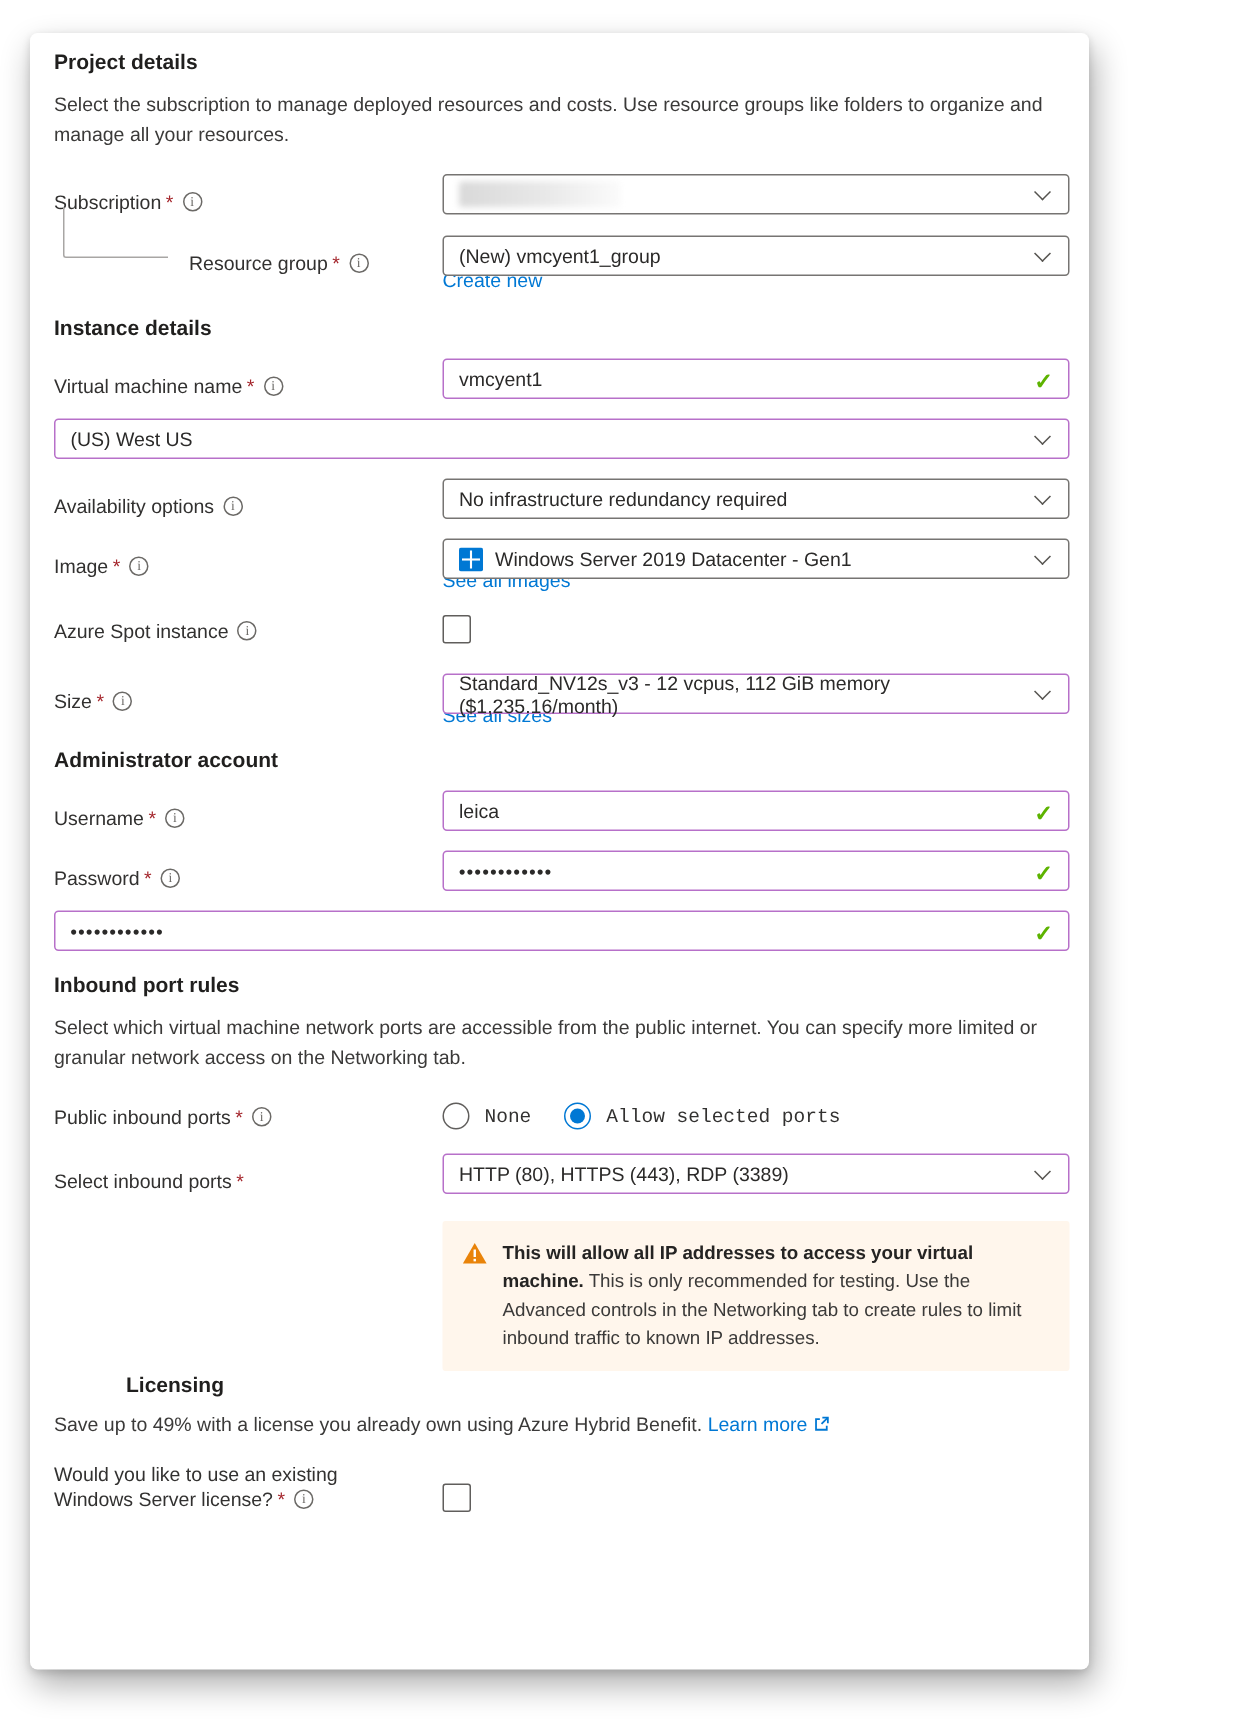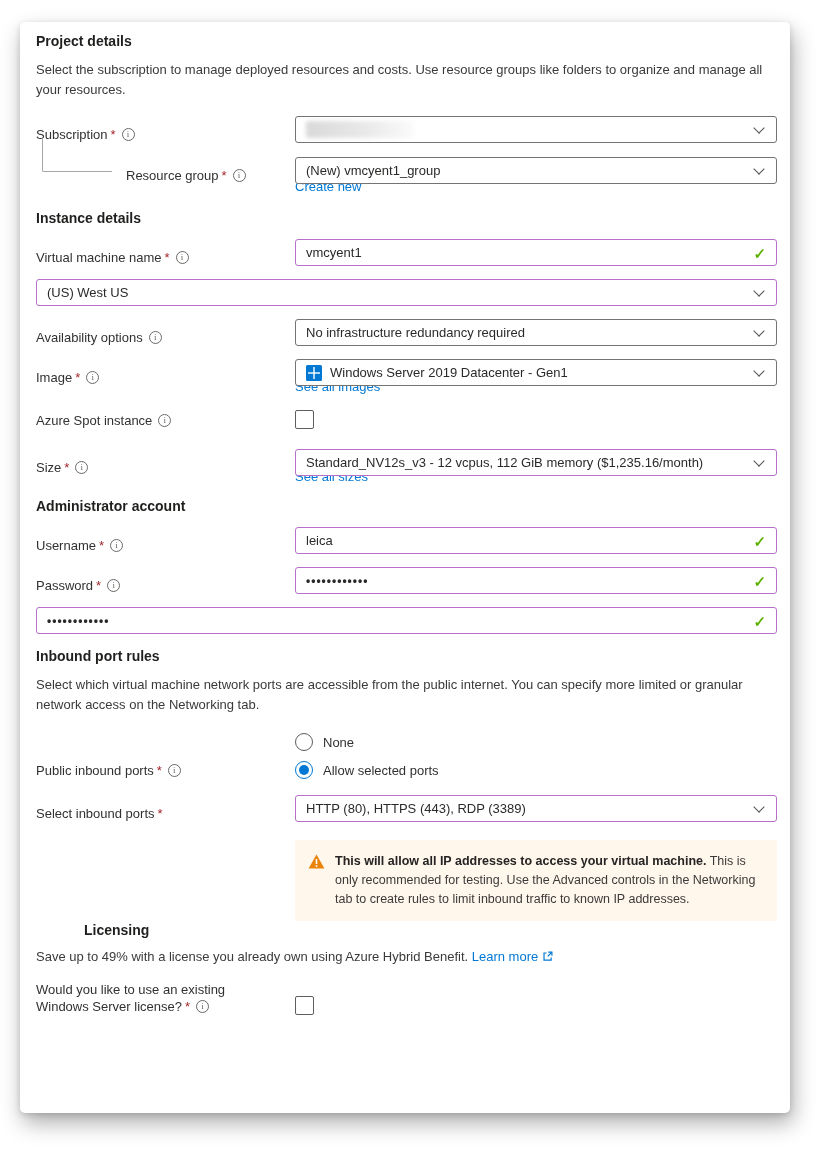--- a/index.html
+++ b/index.html
@@ -1,19 +1,19 @@
 <!DOCTYPE html>
 <html><head>
 <meta charset="utf-8">
 <style>
   * { box-sizing: border-box; }
   html,body { margin:0; padding:0; width:831px; height:1156px; background:#ffffff;
     font-family:"Liberation Sans", sans-serif; color:#323130; overflow:hidden; }
 
-  .card { position:absolute; left:20px; top:22px; width:770px; height:1091px;
+  .card { position:absolute; left:20px; top:22px; width:706px; height:1091px;
     background:#fff; border-radius:5px; padding:10px 13px 0 16px;
     box-shadow: 3px 10px 22px rgba(0,0,0,.32), 0 2px 6px rgba(0,0,0,.14); }
 
   h2.section-title { font-size:14px; line-height:18px; font-weight:700; color:#201f1e;
     margin:0 0 10px; }
   .mt10 { margin-top:10px; } .mt40 { margin-top:40px;padding-left:48px; }
   .desc { font-size:13px; line-height:20px; margin:0 0 16px; color:#3b3a39; max-width:742px; }
 
   .row { display:flex; align-items:flex-end; margin-bottom:13px; }
   .mb14 { margin-bottom:14px; } .mb4 { margin-bottom:4px; } .mb2 { margin-bottom:2px; }
@@ -49,21 +49,21 @@
   a.link { color:#0078d4; text-decoration:none; cursor:pointer; }
 
   .connector { position:absolute; left:6px; top:-24px; width:70px; height:34px;
     border-left:1px solid #a8a6a4; border-bottom:1px solid #a8a6a4;
     border-bottom-left-radius:2px; }
   .indent { display:inline-block; margin-left:90px; }
 
   .checkbox { width:19px; height:19px; border:1px solid #605e5c; border-radius:2px;
     background:#fff; cursor:pointer; }
 
-  .radio-group { display:flex; flex-direction:column; gap:10px; padding-top:2px; }
+  .radio-group { display:flex; flex-direction:row; gap:22px; padding-top:2px;font-family:Liberation Mono, monospace; }
   .radio-option { display:flex; align-items:center; gap:10px; cursor:pointer; }
   .radio { width:18px; height:18px; border-radius:50%; border:1px solid #605e5c;
     background:#fff; position:relative; flex:0 0 18px; }
   .radio.selected { border:1px solid #0078d4; }
   .radio.selected::after { content:""; position:absolute; left:3px; top:3px; width:10px;
     height:10px; border-radius:50%; background:#0078d4; }
   .radio-label { font-size:13px; color:#323130; }
 
   .win-icon { flex:0 0 16px; margin-right:8px; display:inline-flex; }
 

